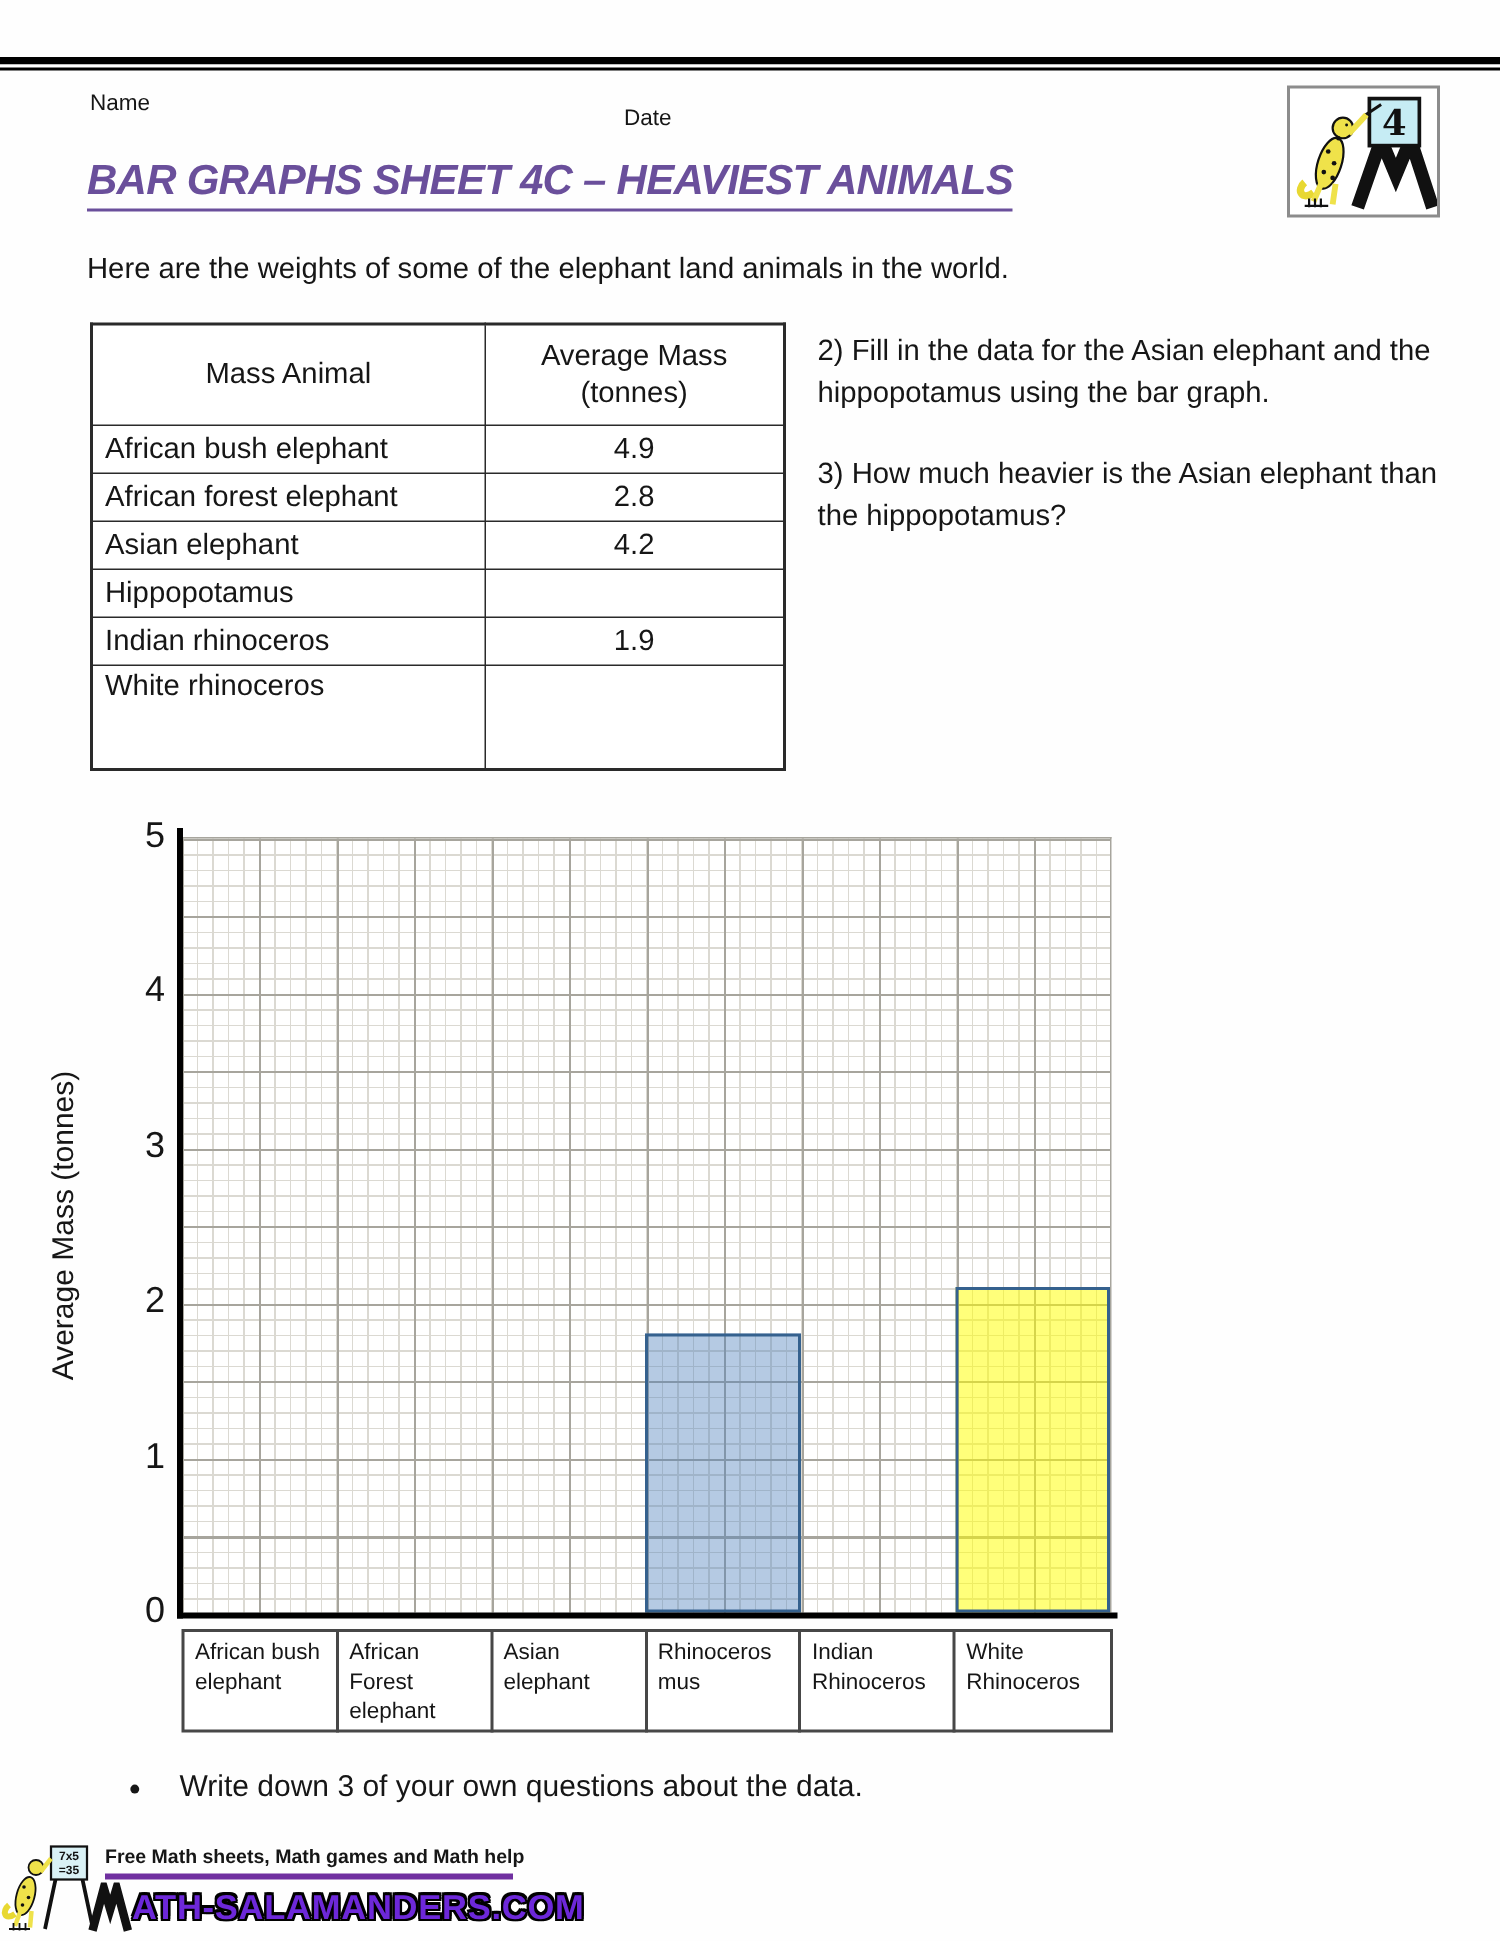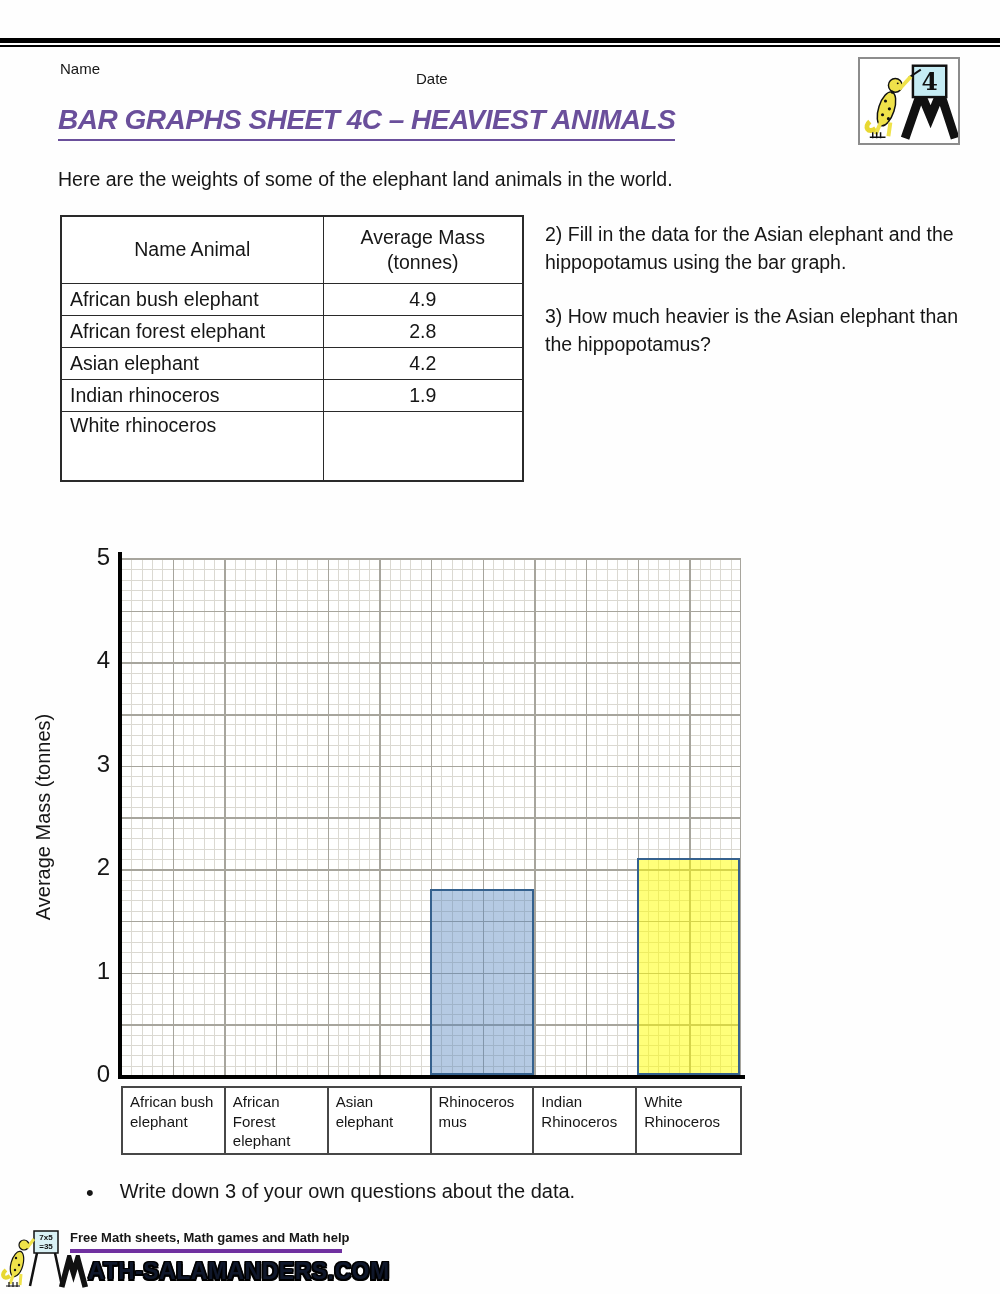--- a/index.html
+++ b/index.html
@@ -69,21 +69,21 @@
   .bullet-dot{margin-right:26px;font-size:22px;}
 
   
   .footer-logo{position:absolute;top:1228px;left:0;width:1000px;display:flex;}
   .fl-inner{position:relative;width:350px;height:64px;}
   .fl-sal{position:absolute;left:0;top:0;}
   .fl-tagline{position:absolute;left:70px;top:2px;font-size:13px;font-weight:700;white-space:nowrap;}
   .fl-rule{position:absolute;left:70px;top:21px;width:272px;height:4px;background:#7030a0;}
   .fl-m{position:absolute;left:58px;top:27px;}
   .fl-word{position:absolute;left:88px;top:30px;font-size:23px;font-weight:700;letter-spacing:0.5px;
-           color:#0f172a;white-space:nowrap;
+           color:#6d28d9;white-space:nowrap;
            text-shadow:-1.5px -1.5px 0 #000,1.5px -1.5px 0 #000,-1.5px 1.5px 0 #000,
                         1.5px 1.5px 0 #000,0 -1.5px 0 #000,0 1.5px 0 #000,
                        -1.5px 0 0 #000,1.5px 0 0 #000;}
 </style>
 </head>
 <body>
 
 <div id="sheet">
 
   <div class="toprule">
@@ -120,36 +120,40 @@
 
   <div class="intro">Here are the weights of some of the elephant land animals in the world.</div>
 
   <table class="data">
     <colgroup>
         <col class="col-animal">
         <col class="col-mass">
       </colgroup>
     <thead>
       <tr>
-        <th>Name Animal</th>
+        <th>Mass Animal</th>
         <th>Average Mass (tonnes)</th>
       </tr>
     </thead>
     <tbody>
       <tr>
         <td class="animal">African bush elephant</td>
         <td class="mass">4.9</td>
       </tr>
       <tr>
         <td class="animal">African forest elephant</td>
         <td class="mass">2.8</td>
       </tr>
       <tr>
         <td class="animal">Asian elephant</td>
         <td class="mass">4.2</td>
+      </tr>
+      <tr>
+        <td class="animal">Hippopotamus</td>
+        <td class="mass"></td>
       </tr>
       <tr>
         <td class="animal">Indian rhinoceros</td>
         <td class="mass">1.9</td>
       </tr>
       <tr class="tall">
         <td class="animal">White rhinoceros</td>
         <td class="mass"></td>
       </tr>
     </tbody>

